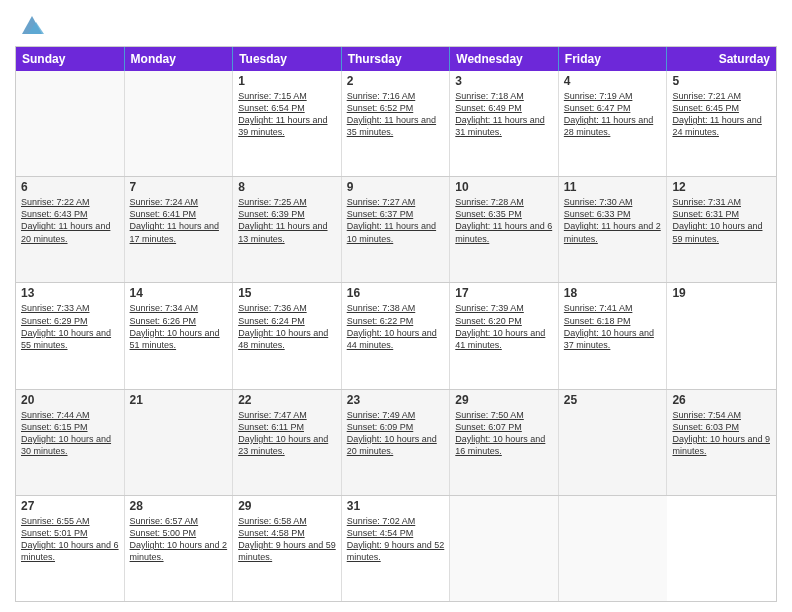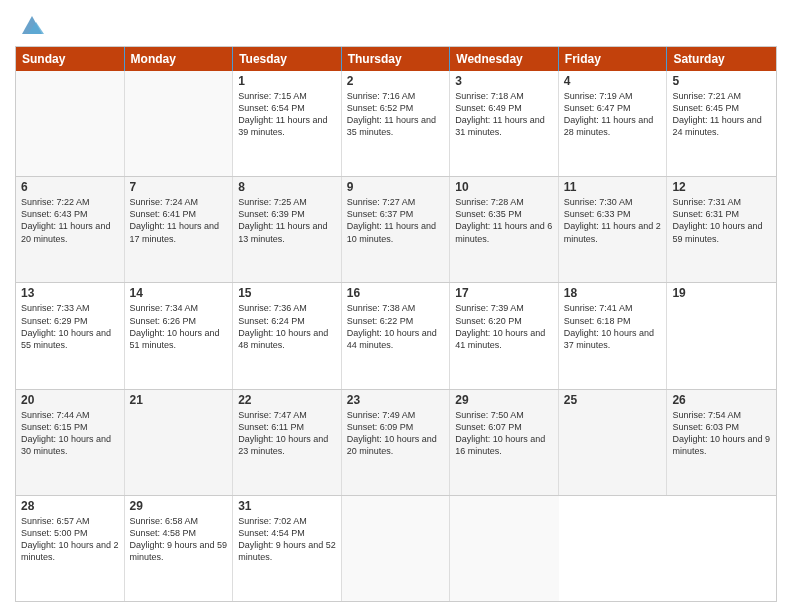--- a/index.html
+++ b/index.html
@@ -62,31 +62,31 @@
     }
     .calendar {
       flex: 1;
       display: flex;
       flex-direction: column;
       border: 1px solid #ccc;
     }
     .cal-header-row {
       display: grid;
       grid-template-columns: repeat(7, 1fr);
-      background: #c2410c;
+      background: #6d28d9;
     }
     .cal-header-cell {
       color: #fff;
       font-weight: bold;
       font-size: 12px;
       padding: 5px 6px;
       border-right: 1px solid #4a9ad4;
       text-align: left;
     }
-    .cal-header-cell:last-child { border-right: none; }
+    .cal-header-cell:last-child { border-right: none; text-align: right; }
     .cal-body {
       display: flex;
       flex-direction: column;
       flex: 1;
     }
     .cal-row {
       display: grid;
       grid-template-columns: repeat(7, 1fr);
       flex: 1;
       border-top: 1px solid #ccc;
@@ -108,20 +108,21 @@
       font-size: 12px;
       font-weight: bold;
       color: #333;
       display: block;
       margin-bottom: 2px;
     }
     .cell-text {
       font-size: 9px;
       line-height: 1.35;
       color: #333;
+      text-decoration: underline;
     }
   </style>
 </head>
 <body>
 
 <div class="page">
   <div class="header">
     <div class="logo">
       <div class="logo-text">
         <span class="logo-general"></span>
@@ -255,20 +256,24 @@
           <div class="cal-cell alt">
             <span class="day-num">25</span>
           </div>
           <div class="cal-cell alt">
             <span class="day-num">26</span>
             <div class="cell-text">Sunrise: 7:54 AM<br>Sunset: 6:03 PM<br>Daylight: 10 hours and 9 minutes.</div>
           </div>
         </div>
         <div class="cal-row">
           <div class="cal-cell">
+            <span class="day-num">27</span>
+            <div class="cell-text">Sunrise: 6:55 AM<br>Sunset: 5:01 PM<br>Daylight: 10 hours and 6 minutes.</div>
+          </div>
+          <div class="cal-cell">
             <span class="day-num">28</span>
             <div class="cell-text">Sunrise: 6:57 AM<br>Sunset: 5:00 PM<br>Daylight: 10 hours and 2 minutes.</div>
           </div>
           <div class="cal-cell">
             <span class="day-num">29</span>
             <div class="cell-text">Sunrise: 6:58 AM<br>Sunset: 4:58 PM<br>Daylight: 9 hours and 59 minutes.</div>
           </div>
           <div class="cal-cell">
             <span class="day-num">31</span>
             <div class="cell-text">Sunrise: 7:02 AM<br>Sunset: 4:54 PM<br>Daylight: 9 hours and 52 minutes.</div>

